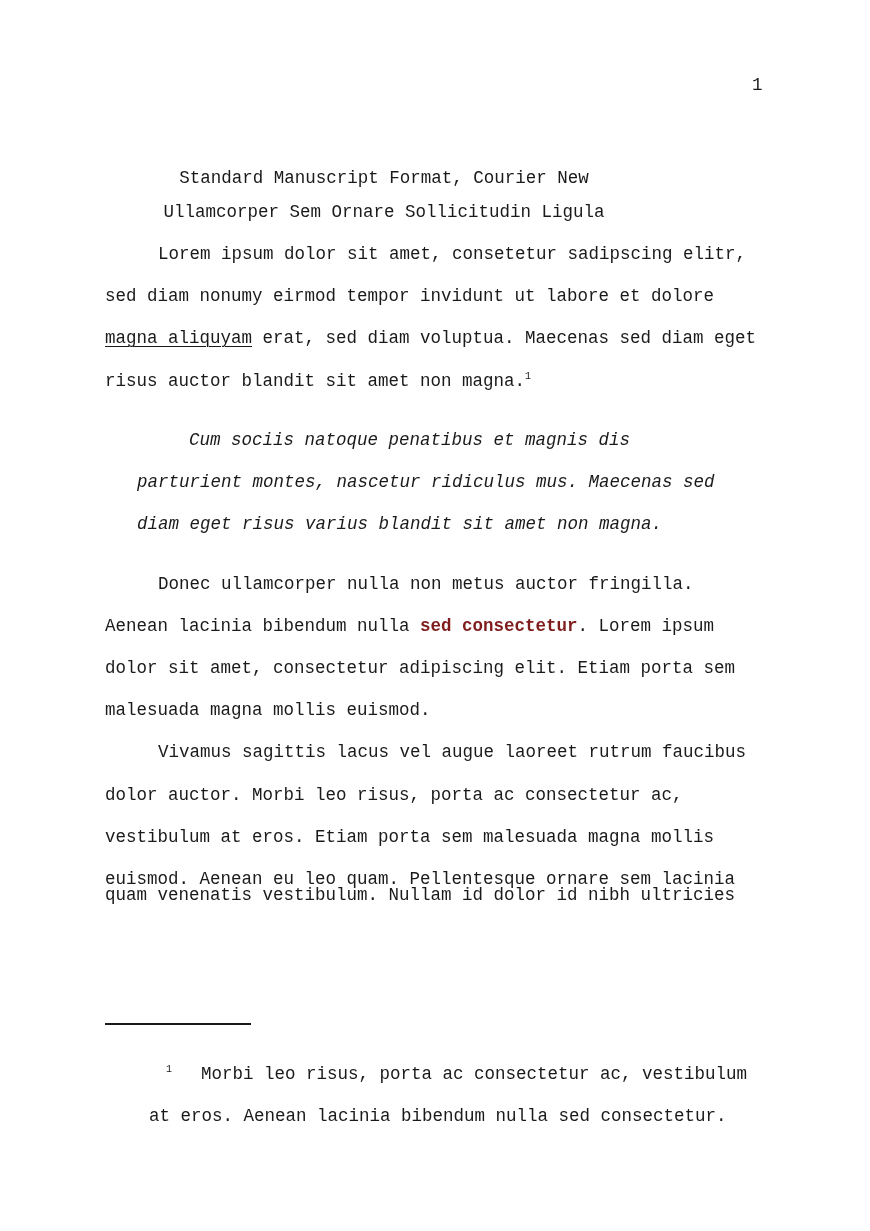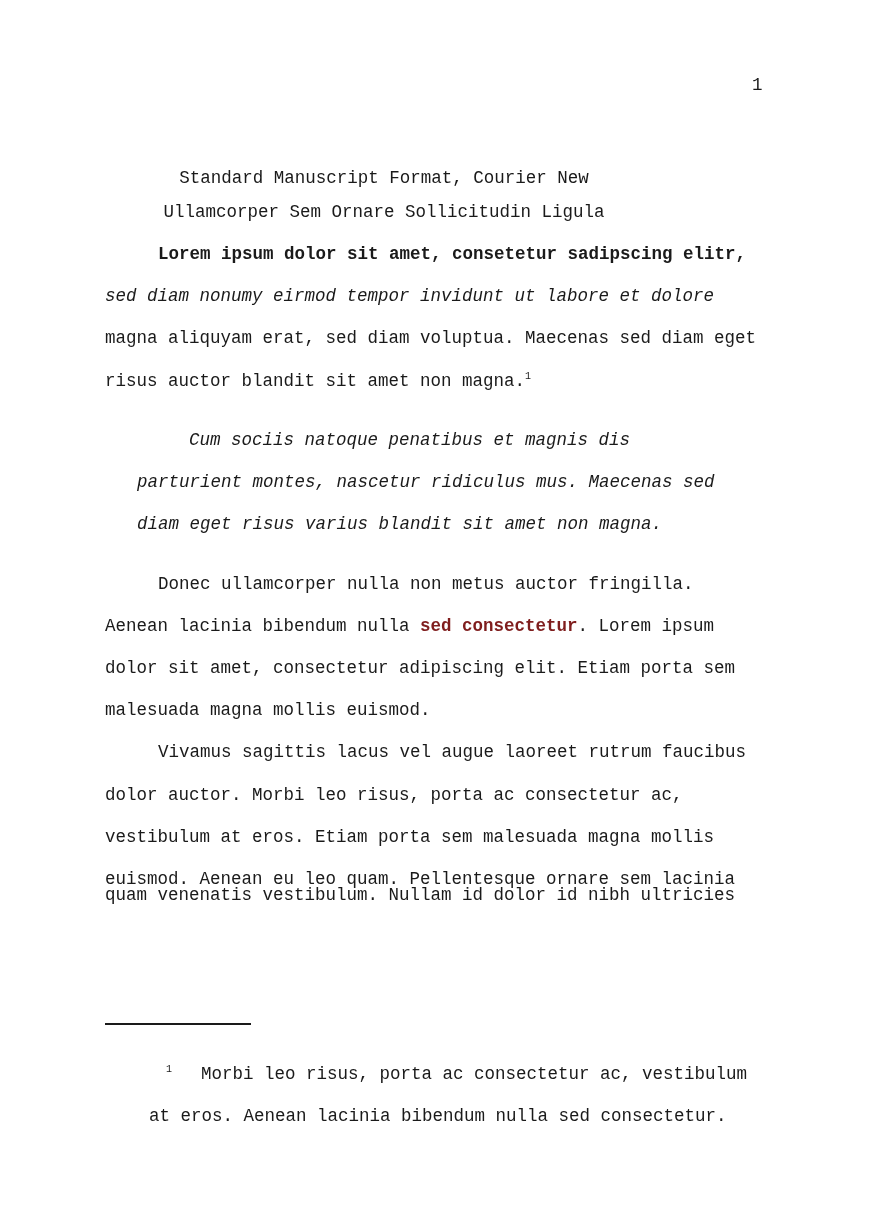--- a/index.html
+++ b/index.html
@@ -5,41 +5,41 @@
   html, body { margin: 0; padding: 0; background: #ffffff; }
   body { width: 870px; height: 1231px; position: relative; overflow: hidden; }
   .page {
     position: absolute; left: 0; top: 0; width: 870px; height: 1231px;
     background: #ffffff; color: #1a1a1a;
     font-family: "Liberation Mono", "DejaVu Sans Mono", monospace;
     font-size: 17.5px;
   }
   .line { position: absolute; white-space: pre; line-height: 20px; }
   .center { left: 0; width: 768px; text-align: center; }
-  .u { text-underline-offset: 3px; text-decoration-thickness: 1px; }
+  .u { text-decoration: underline; text-underline-offset: 3px; text-decoration-thickness: 1px; }
   .b { font-weight: bold; color: #7f1d1d; }
   .i { font-style: italic; }
   sup.fn { font-size: 10px; vertical-align: 0; position: relative; top: -7px; }
   .pagenum { position: absolute; left: 752px; top: 75px; line-height: 20px; }
   .fn-rule { position: absolute; left: 105px; top: 1023px; width: 146px; height: 2px; background: #1a1a1a; }
   .fn-mark { position: absolute; left: 166px; top: 1064px; font-size: 10px; line-height: 12px; }
 </style>
 </head>
 <body>
 
 <div class="page">
 
   <div class="pagenum">1</div>
 
   <div class="line center" style="top:168px;">Standard Manuscript Format, Courier New</div>
   <div class="line center" style="top:202px;">Ullamcorper Sem Ornare Sollicitudin Ligula</div>
 
   <div>
-    <div class="line" style="left:158px; top:244px;font-weight:bold;">Lorem ipsum dolor sit amet, consetetur sadipscing elitr,</div>
-    <div class="line" style="left:105px; top:286px;font-style:italic;">sed diam nonumy eirmod tempor invidunt ut labore et dolore</div>
+    <div class="line" style="left:158px; top:244px;">Lorem ipsum dolor sit amet, consetetur sadipscing elitr,</div>
+    <div class="line" style="left:105px; top:286px;">sed diam nonumy eirmod tempor invidunt ut labore et dolore</div>
     <div class="line" style="left:105px; top:328px;"><span class="u">magna aliquyam</span><span> erat, sed diam voluptua. Maecenas sed diam eget</span></div>
     <div class="line" style="left:105px; top:371px;"><span>risus auctor blandit sit amet non magna.</span><sup class="fn">1</sup></div>
   </div>
 
   <div class="i">
     <div class="line" style="left:189px; top:430px;">Cum sociis natoque penatibus et magnis dis</div>
     <div class="line" style="left:137px; top:472px;">parturient montes, nascetur ridiculus mus. Maecenas sed</div>
     <div class="line" style="left:137px; top:514px;">diam eget risus varius blandit sit amet non magna.</div>
   </div>
 

